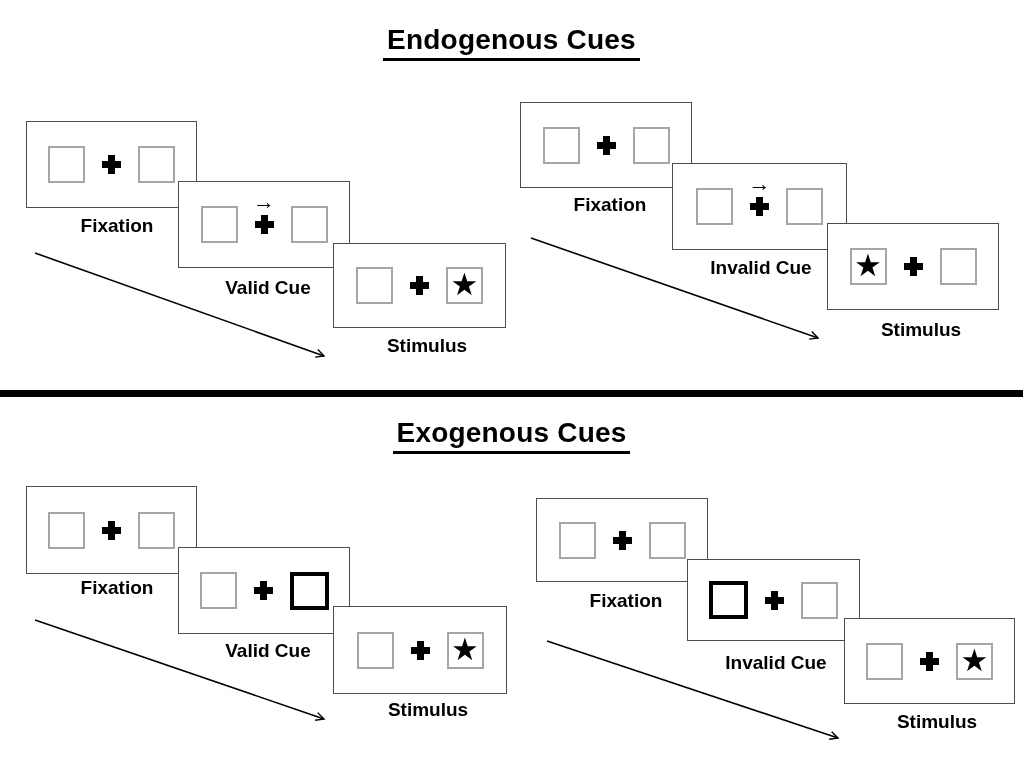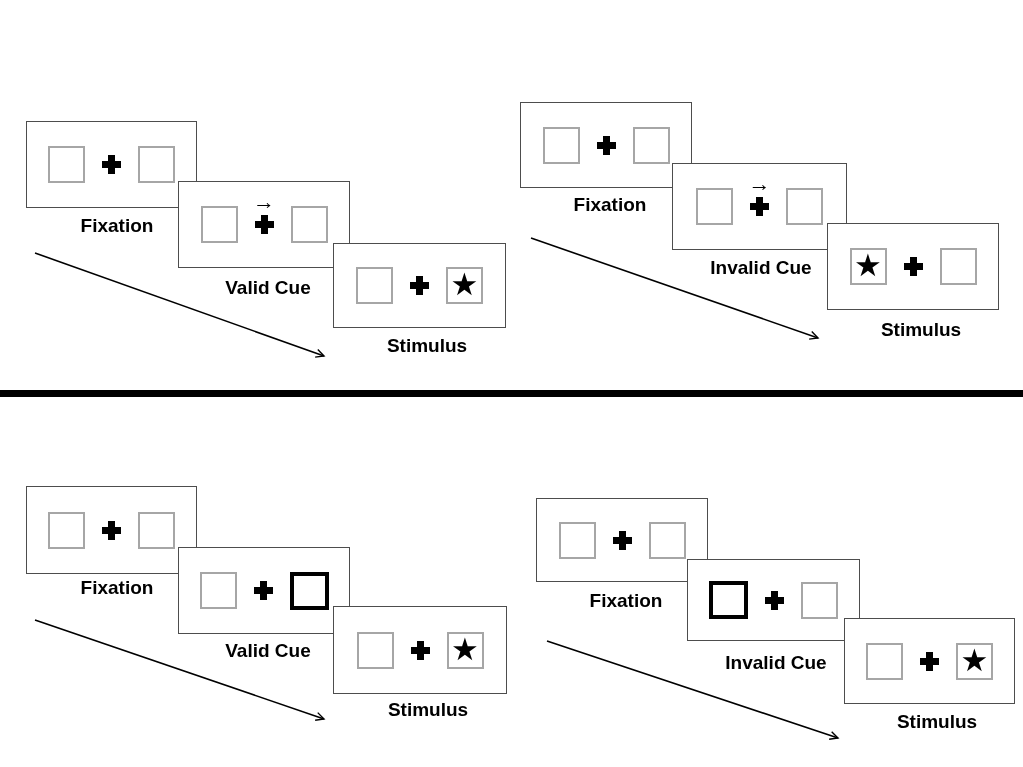--- a/index.html
+++ b/index.html
@@ -146,21 +146,27 @@
       <marker id="ah" markerWidth="14" markerHeight="14" refX="9" refY="5" orient="auto" markerUnits="userSpaceOnUse">
         <path d="M1,1 L9,5 L1,9" fill="none" stroke="#000" stroke-width="1.4"></path>
       </marker>
     </defs>
     <line x1="35" y1="253" x2="324" y2="356" stroke="#000" stroke-width="1.6" marker-end="url(#ah)"></line>
     <line x1="531" y1="238" x2="818" y2="338" stroke="#000" stroke-width="1.6" marker-end="url(#ah)"></line>
     <line x1="35" y1="620" x2="324" y2="719" stroke="#000" stroke-width="1.6" marker-end="url(#ah)"></line>
     <line x1="547" y1="641" x2="838" y2="738" stroke="#000" stroke-width="1.6" marker-end="url(#ah)"></line>
   </svg>
 
+  <div class="title-wrap t1">
+    <span class="section-title">Endogenous Cues</span>
+  </div>
   <div id="divider"></div>
+  <div class="title-wrap t2">
+    <span class="section-title">Exogenous Cues</span>
+  </div>
 
   <div class="card tl-fix">
     <div class="row">
       <div class="sq"></div>
       <div class="cross-wrap">
           <span class="plus"></span>
         </div>
       <div class="sq"></div>
     </div>
   </div>

